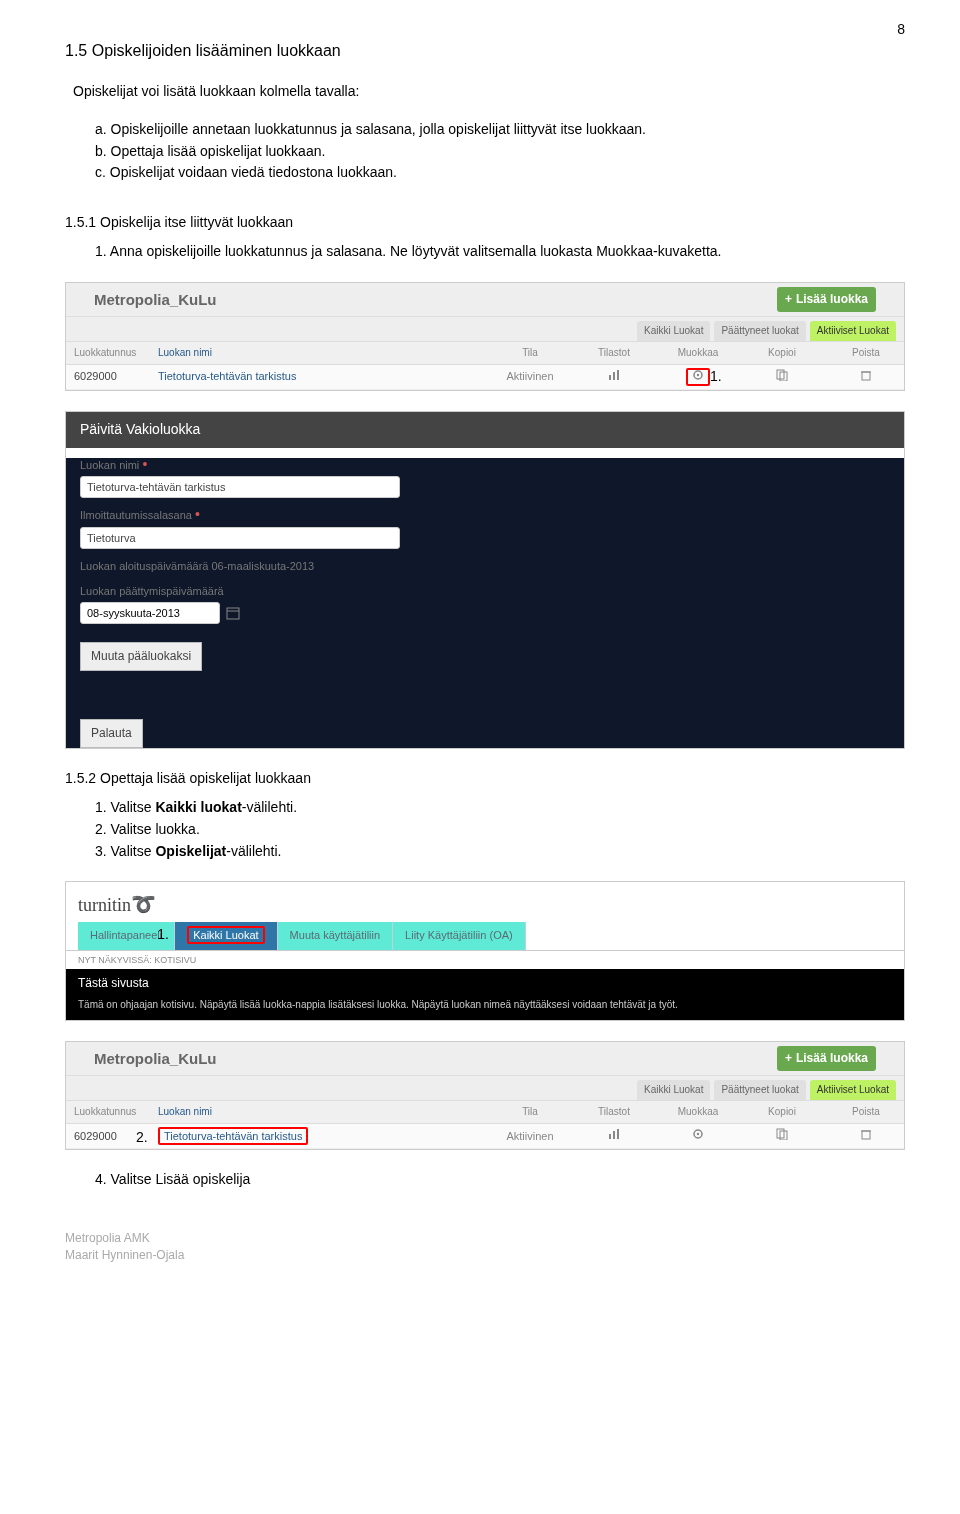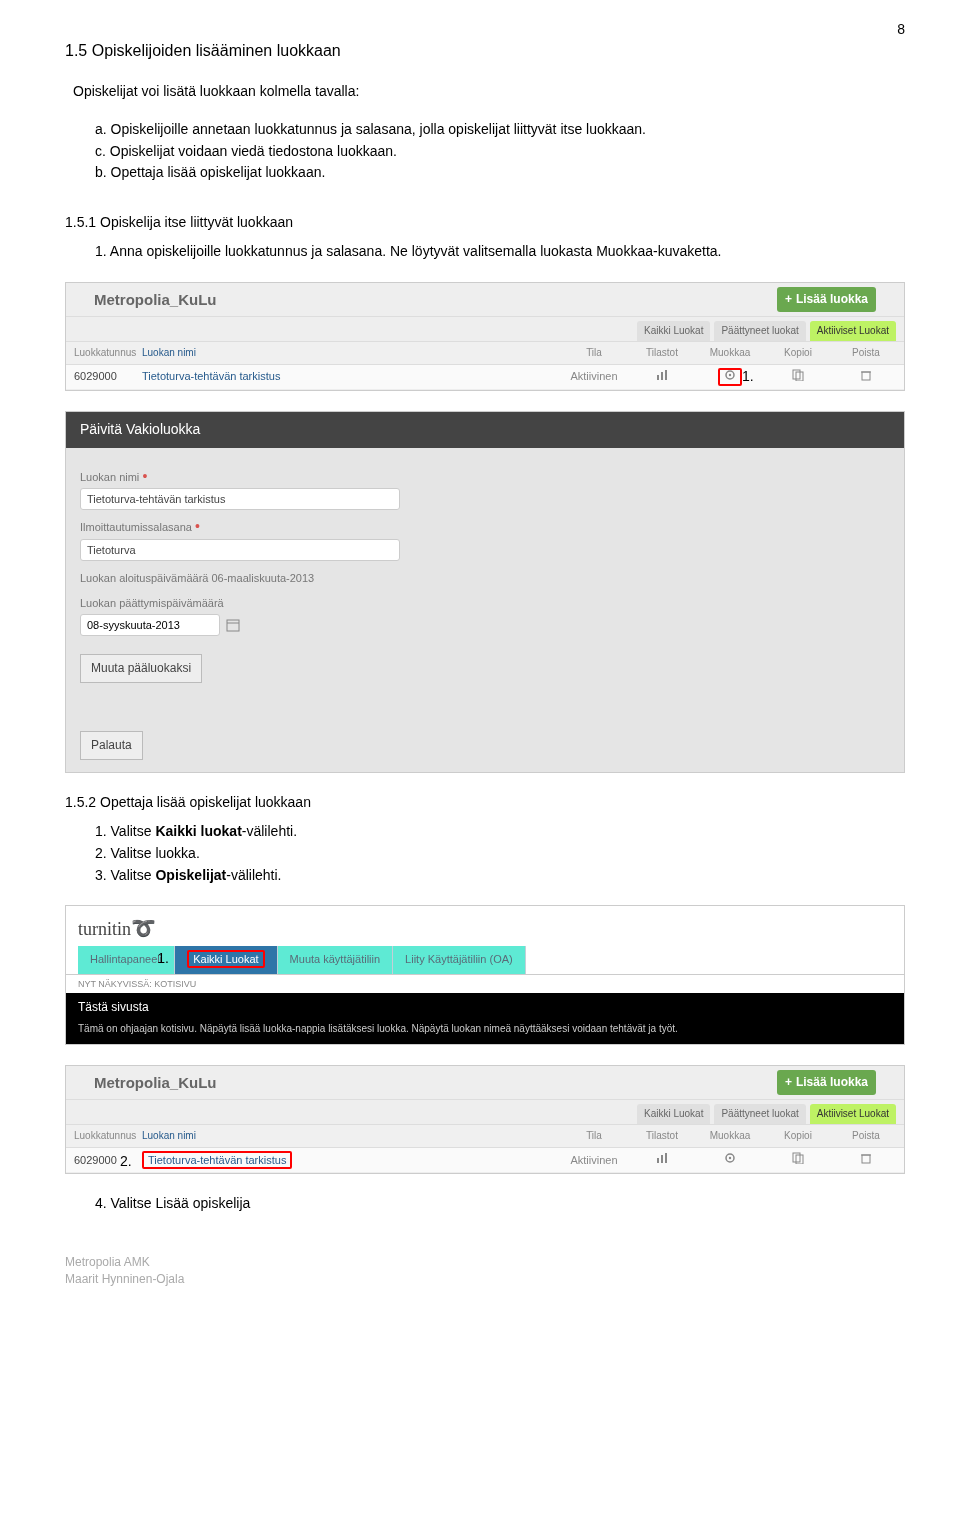--- a/index.html
+++ b/index.html
@@ -26,34 +26,34 @@
   
   .shot { border: 1px solid #ccc; background: #f7f7f7; margin: 0 0 20px 0; font-size: 11px; color: #444; }
   .shot1 { background: #f6f6f6; }
   .shot-header { display:flex; align-items:center; justify-content:space-between; padding:4px 28px; background:#eeeeee; border-bottom:1px solid #ddd; }
   .metr-title { font-size: 15px; color:#666; font-weight:bold; }
   .add-btn { background:#6aa84f; color:#fff; padding:4px 8px; border-radius:3px; font-size:12px; font-weight:bold; display:inline-flex; align-items:center; gap:4px;}
   .plus { font-weight:bold; }
   .tab-row { display:flex; gap:4px; justify-content:flex-end; padding:4px 8px 0 8px; background:#eeeeee; }
   .tabrow-tab { background:#e0e0e0; color:#666; padding:3px 7px; border-radius:3px 3px 0 0; font-size:10px; }
   .tabrow-tab.active { background:#bef264; color:#333; }
-  .table-header, .table-row { display:flex; padding:4px 8px; align-items:center; gap:8px; }
+  .table-header, .table-row { display:flex; padding:4px 8px; align-items:center; gap:24px; }
   .table-header { background:#f0f0f0; color:#888; border-top:1px solid #ddd; border-bottom:1px solid #ddd; font-size:10px; }
   .table-row { background:#fafafa; border-bottom:1px solid #eee; font-size:11px; }
   .col-code { width:60px; }
   .col-name { flex:1; color:#265a8c; }
   .col-small { width:60px; text-align:center; color:#888; }
   .col-small svg, .col-small span.iconbox { display:inline-block; }
   .red-box { border:2px solid red; border-radius:2px; padding:1px 4px; }
   .callout { position:absolute; color:#000; font-size:14px; }
 
   
   .shot2 { background:#fff; padding:0; }
   .shot2 .darkbar { background:#444; color:#fff; padding:8px 14px; font-size:14px; }
-  .shot2 .form-area { background:#e5e5e5; padding:12px 14px; }
+  .shot2 .form-area { background:#0f172a; padding:0 14px; }
   .shot2 label { display:block; font-size:11px; color:#777; margin:10px 0 3px 0; }
   .shot2 .req { color:#d9534f; font-size:14px; line-height:0; }
   .shot2 input.text-field { width:320px; padding:4px 6px; border:1px solid #ccc; border-radius:3px; font-size:11px; color:#444; background:#fff; }
   .shot2 .date-wrap { display:inline-flex; align-items:center; gap:6px; }
   .shot2 .date-field { width:140px; padding:4px 6px; border:1px solid #ccc; border-radius:3px; font-size:11px; }
   .shot2 .cal-icon { width:14px; height:14px; display:inline-block; }
   .shot2 .btn-grey { margin:18px 0 0 0; display:inline-block; background:#eee; border:1px solid #bbb; border-radius:0; padding:5px 10px; font-size:12px; color:#444; }
   .shot2 .restore-row { margin-top:30px; }
 
   
@@ -77,22 +77,22 @@
 <body>
 
 <div class="page-num">8</div>
 
 <h2 class="heading">1.5   Opiskelijoiden lisääminen luokkaan</h2>
 
 <p class="body-text">Opiskelijat voi lisätä luokkaan kolmella tavalla:</p>
 
 <div class="abc-list">
   <div>a.  Opiskelijoille annetaan luokkatunnus ja salasana, jolla opiskelijat liittyvät itse luokkaan.</div>
+  <div>b.  Opettaja lisää opiskelijat luokkaan.</div>
   <div>c.  Opiskelijat voidaan viedä tiedostona luokkaan.</div>
-  <div>b.  Opettaja lisää opiskelijat luokkaan.</div>
 </div>
 
 <h3 class="subheading">1.5.1   Opiskelija itse liittyvät luokkaan</h3>
 
 <div class="num-list">
   <div>1.  Anna opiskelijoille luokkatunnus ja salasana. Ne löytyvät valitsemalla luokasta Muokkaa-kuvaketta.</div>
 </div>
 
 <div class="shot shot1 pos-rel">
   <div class="shot-header">

